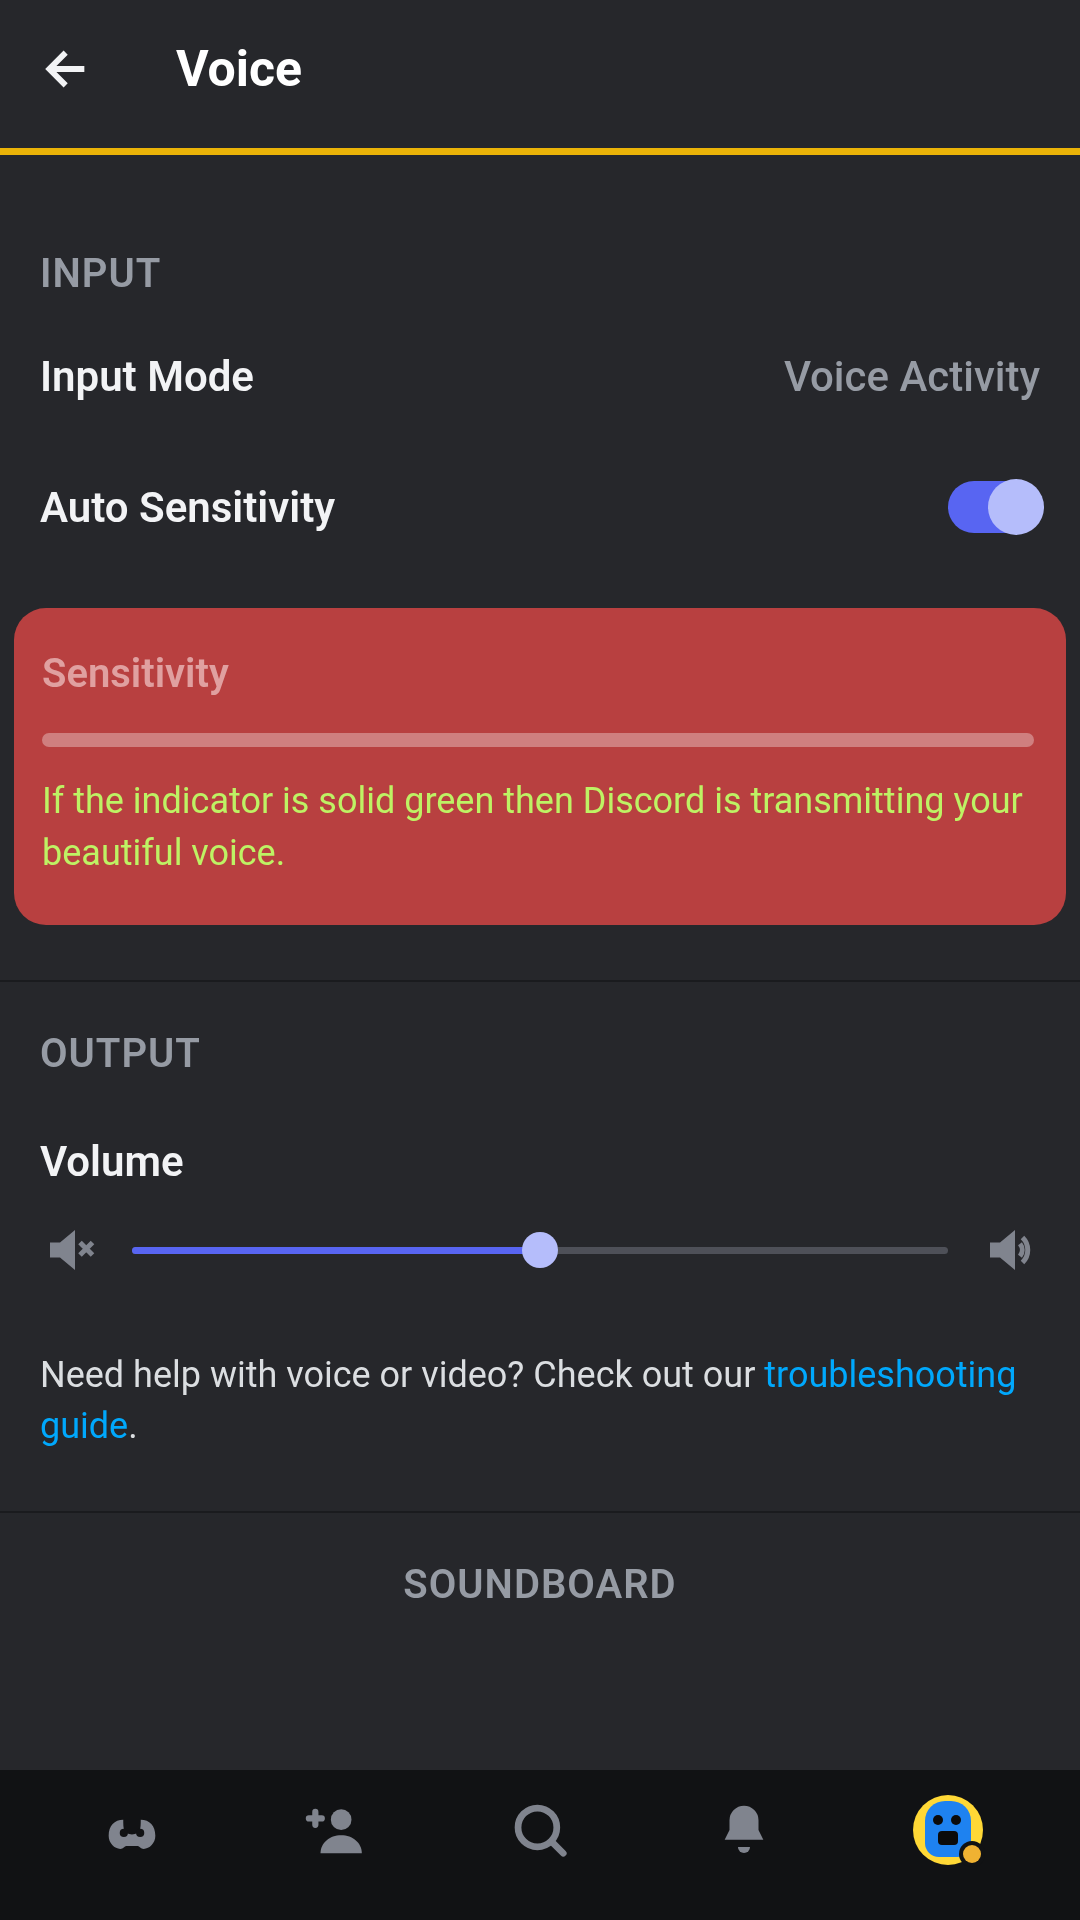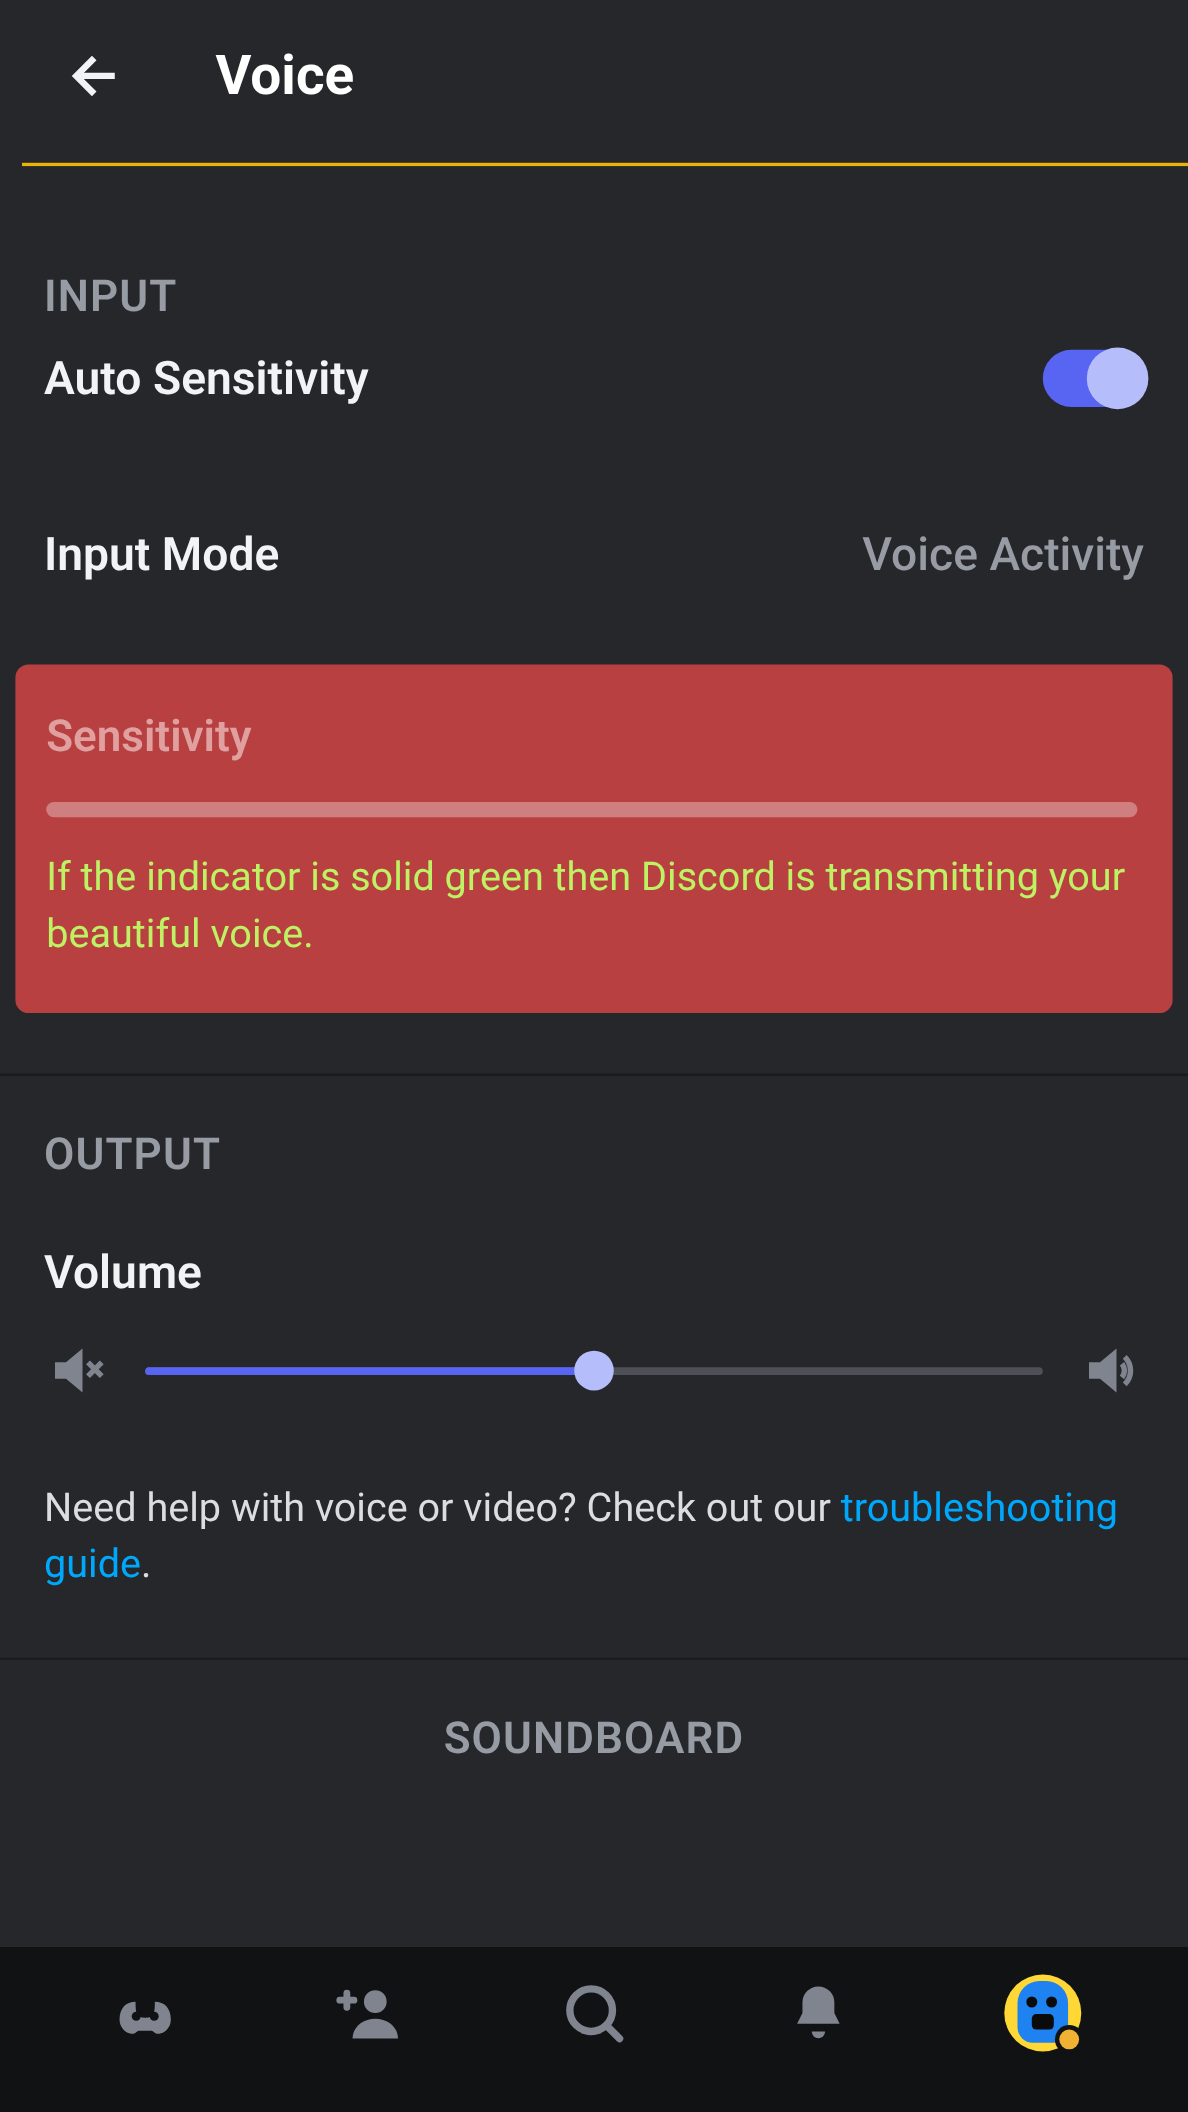--- a/index.html
+++ b/index.html
@@ -11,23 +11,22 @@
     color: #f2f3f5;
     overflow: hidden;
   }
   body { background: #26272b; }
 
   
   .header {
     display: flex;
     align-items: center;
     padding: 40px 40px 50px 40px;
-    border-bottom: 3px solid #eab308;
+    border-bottom: 7px solid #eab308;
     background: #26272b;
-    margin-left: 20px;
   }
   .back-icon {
     width: 56px;
     height: 56px;
     color: #f2f3f5;
     margin-right: 80px;
   }
   .header-title {
     font-size: 50px;
     font-weight: 700;
@@ -76,21 +75,21 @@
     height: 56px;
     background: #b5bdfb;
     border-radius: 50%;
     position: absolute;
     right: -4px;
     top: -2px;
   }
 
   .highlight-box {
     background: #b84040;
-    border-radius: 12px;
+    border-radius: 32px;
     margin: 20px 14px 0 14px;
     padding: 42px 32px 46px 28px;
   }
   .highlight-title {
     font-size: 40px;
     font-weight: 600;
     color: #e0a0a0;
   }
   .sensitivity-bar {
     height: 14px;
@@ -249,30 +248,30 @@
     <path d="M19 12H5"></path>
     <path d="M11 5l-7 7 7 7"></path>
   </svg>
   <div class="header-title">Voice</div>
 </div>
 
 <div class="content">
 
   <div class="section-header">INPUT</div>
 
+  <div class="row">
+    <div class="row-label">Input Mode</div>
+    <div class="row-value">Voice Activity</div>
+  </div>
+
   <div class="row" style="padding-top:25px;">
     <div class="row-label">Auto Sensitivity</div>
     <div class="toggle">
       <div class="toggle-knob"></div>
     </div>
-  </div>
-
-  <div class="row">
-    <div class="row-label">Input Mode</div>
-    <div class="row-value">Voice Activity</div>
   </div>
 
   <div class="highlight-box">
     <div class="highlight-title">Sensitivity</div>
     <div class="sensitivity-bar"></div>
     <div class="highlight-desc">If the indicator is solid green then Discord is transmitting your beautiful voice.</div>
   </div>
 
   <div class="divider"></div>
 

